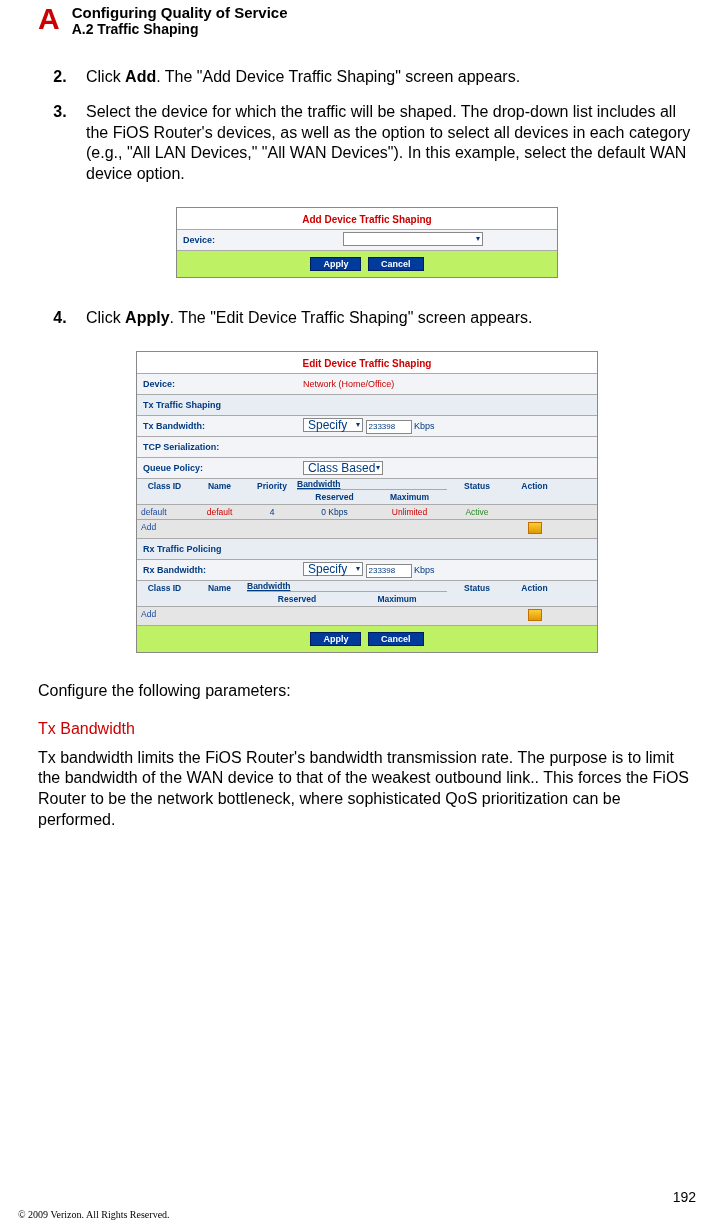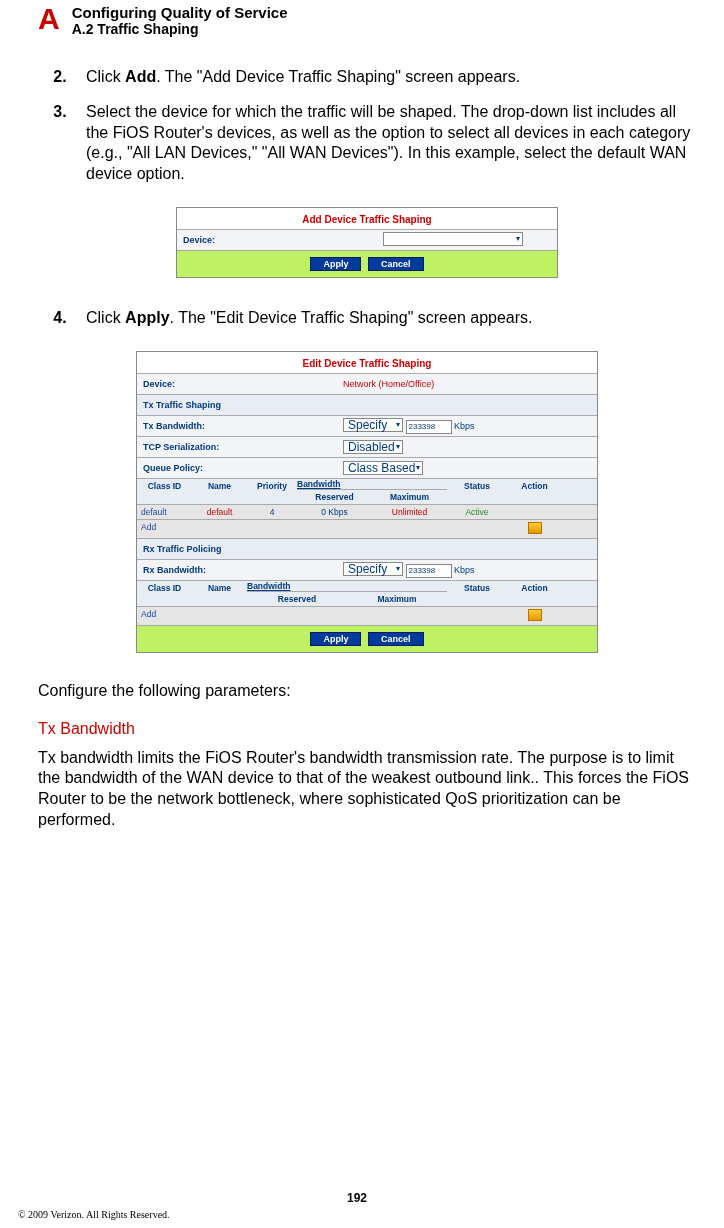--- a/index.html
+++ b/index.html
@@ -35,21 +35,20 @@
     font-size:9px; color:#003a80;
   }
   .panel-title { text-align:center; font-weight:700; color:#c00; padding:6px 0 4px 0; font-size:10px;}
   .panel-a { width:380px; }
   .panel-b { width:460px; }
   .panel .row {
     display:flex; align-items:center;
     border-top:1px solid #aaa; padding:2px 6px;
     min-height:16px;
     background:#f2f4f8;
-    gap:40px;
   }
   .panel .row.head-row { background:#e8ecf3; font-weight:700;}
   .panel .row .lbl { flex:0 0 120px; font-weight:700; }
   .panel .row .val { flex:1; text-align:left; padding-left:40px;}
   .sel {
     display:inline-block; border:1px solid #888; background:#fff;
     font-size:12px; padding:0 4px; height:12px; line-height:12px;
     min-width:50px; position:relative;
   }
   .sel::after{ content:"▾"; position:absolute; right:2px; top:0; font-size:8px;}
@@ -84,21 +83,21 @@
     border:1px solid #c07000;
   }
   .green{color:#2a8a2a;}
   .red{color:#c00;}
   .blue{color:#1b4aa0;}
   .section-sub { color:#c00; font-size:16px; margin:18px 0 10px 0;}
   .footer {
     position:absolute; left:0; right:0; bottom:8px;
     font-size:10px; padding:0 28px 0 18px;
   }
-  .footer .pnum{ text-align:center; font-weight:700; font-size:12px; margin-bottom:4px;}
+  .footer .pnum{ text-align:right; font-weight:400; font-size:14px; margin-bottom:4px;}
   .footer .copy{ text-align:left; font-size:10px;font-family:Liberation Serif, serif;}
   b{font-weight:700;}
 </style>
 </head>
 <body>
 
 <div class="page">
   <div class="header">
     <div class="big-a">A</div>
     <div class="hdr-lines">
@@ -147,21 +146,20 @@
       <div class="row">
         <span class="lbl">Tx Bandwidth:</span>
         <span class="val">
           <span class="sel">Specify</span>
           <span class="tbox">233398</span>
           <span>Kbps</span>
         </span>
       </div>
       <div class="row">
         <span class="lbl">TCP Serialization:</span>
-        <span class="val"><span class="sel">Disabled</span></span>
       </div>
       <div class="row">
         <span class="lbl">Queue Policy:</span>
         <span class="val"><span class="sel" style="min-width:70px;">Class Based</span></span>
       </div>
 
       <div class="tbl-head">
         <div class="c c-id">Class ID</div>
         <div class="c c-name">Name</div>
         <div class="c c-pri">Priority</div>

